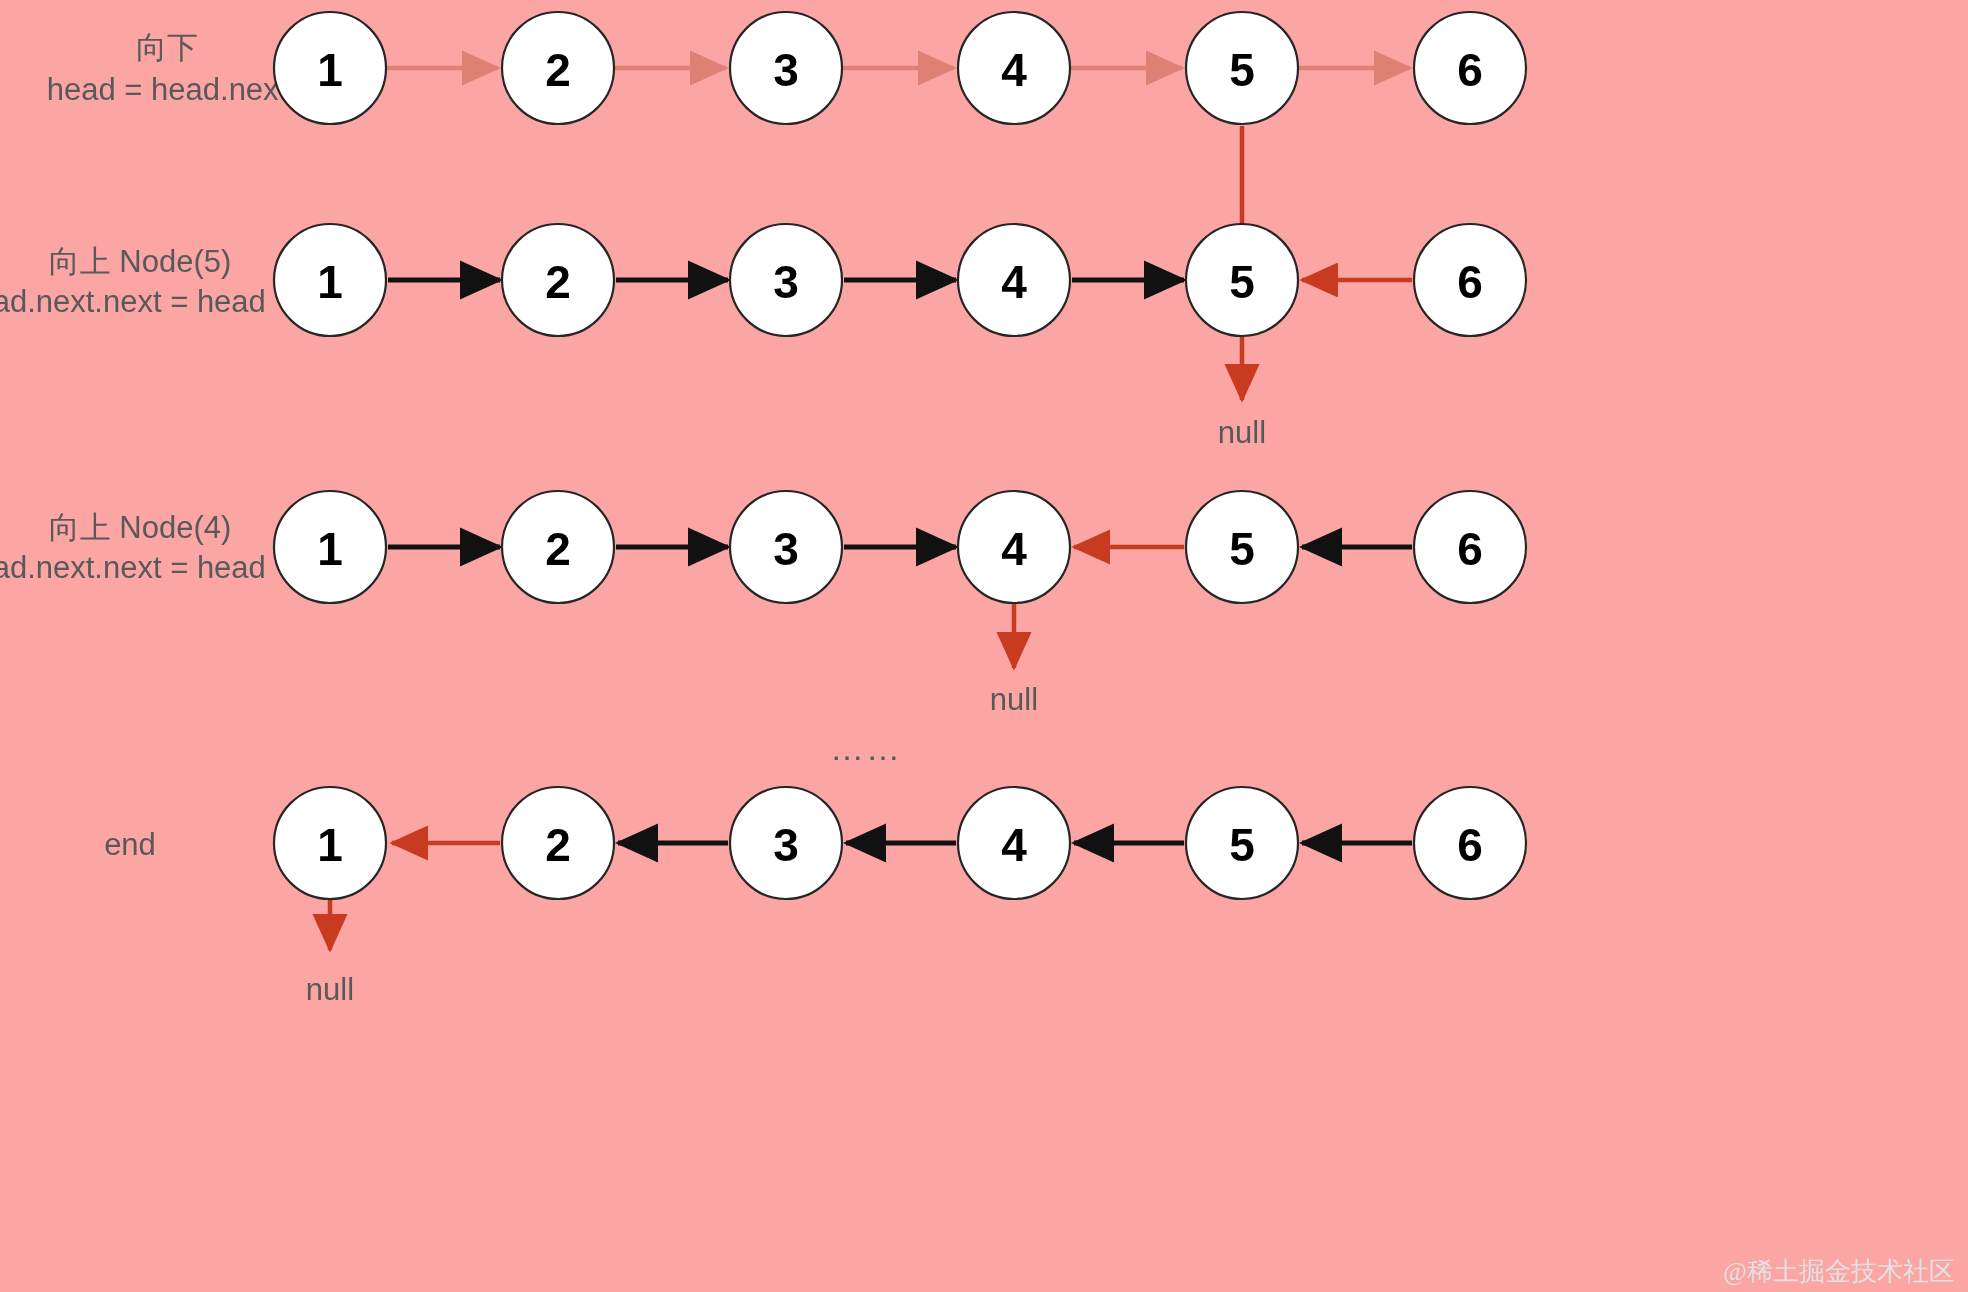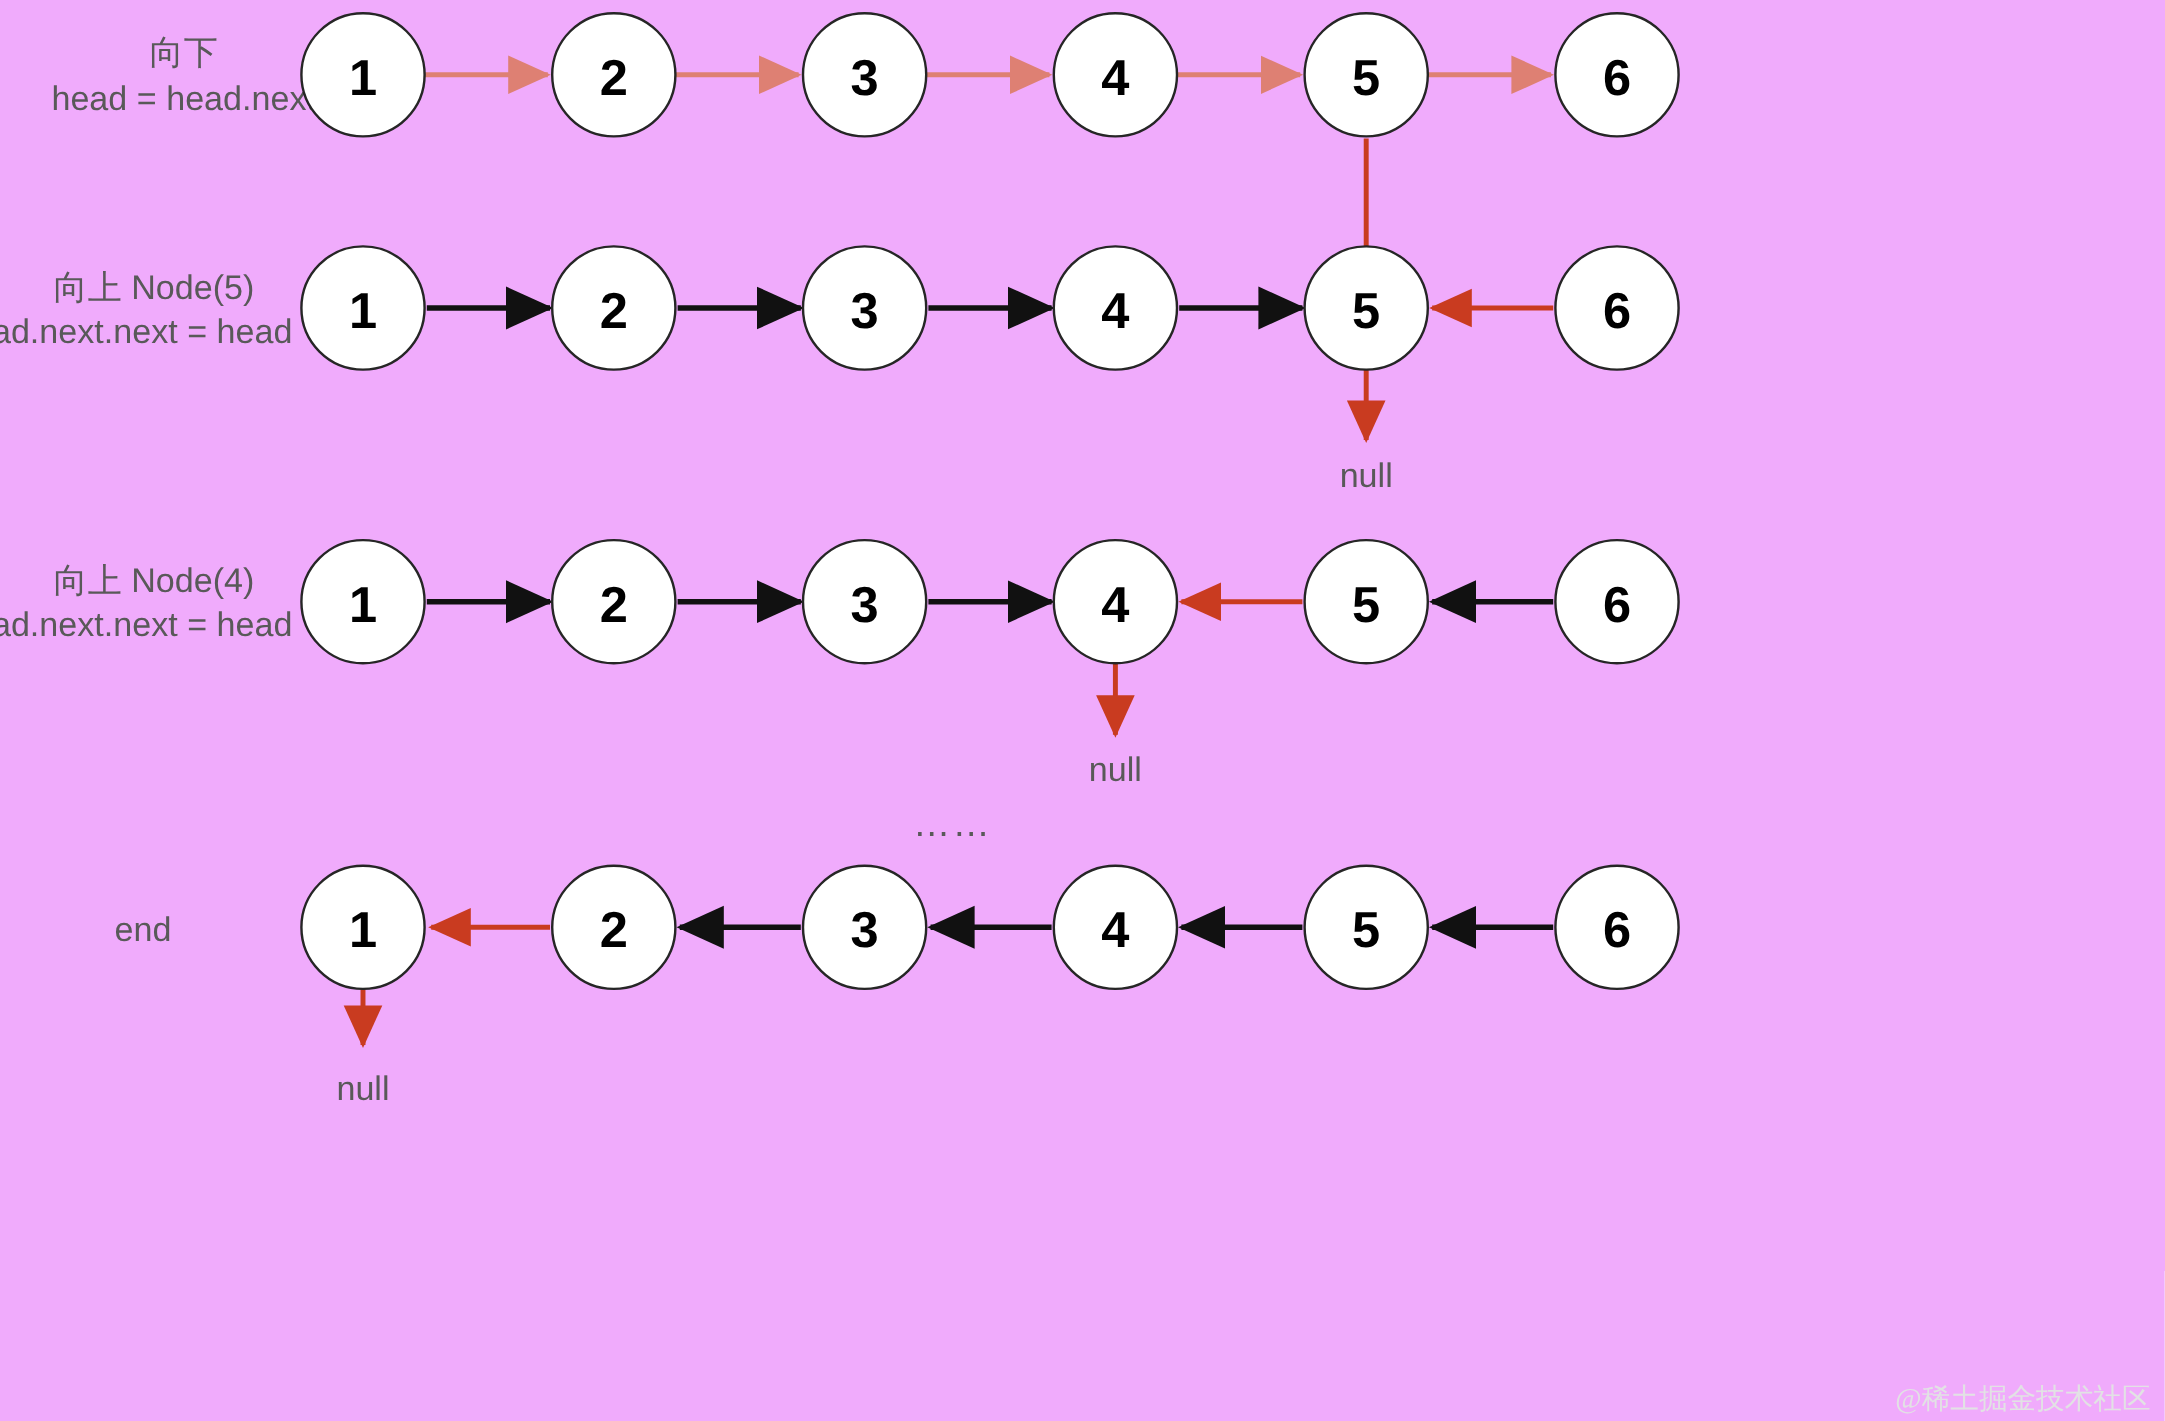--- a/index.html
+++ b/index.html
@@ -8,21 +8,21 @@
     background: #ffffff;
   }
   body {
     font-family: "Liberation Sans", "DejaVu Sans", sans-serif;
     color: #595959;
   }
   #stage {
     position: relative;
     width: 1968px;
     height: 1292px;
-    background: #f0abfc;
+    background: #fca5a5;
     overflow: hidden;
   }
   svg#diagram {
     position: absolute;
     left: 0;
     top: 0;
     width: 1968px;
     height: 1292px;
     display: block;
   }

